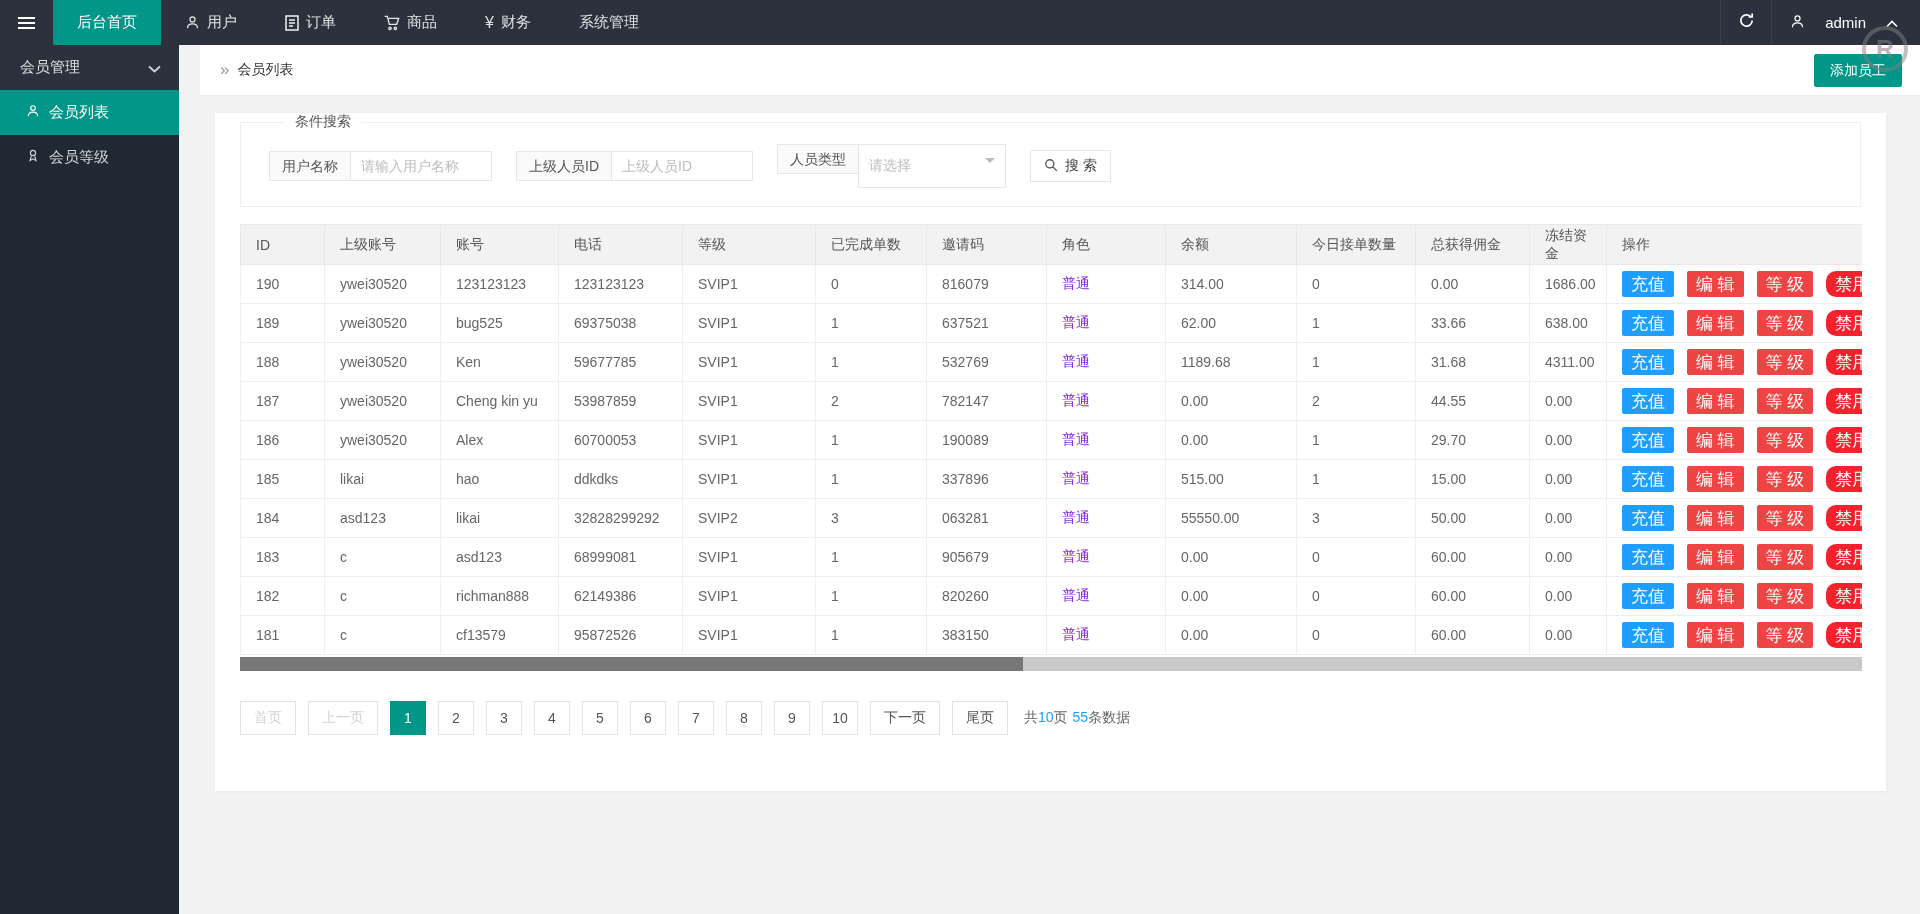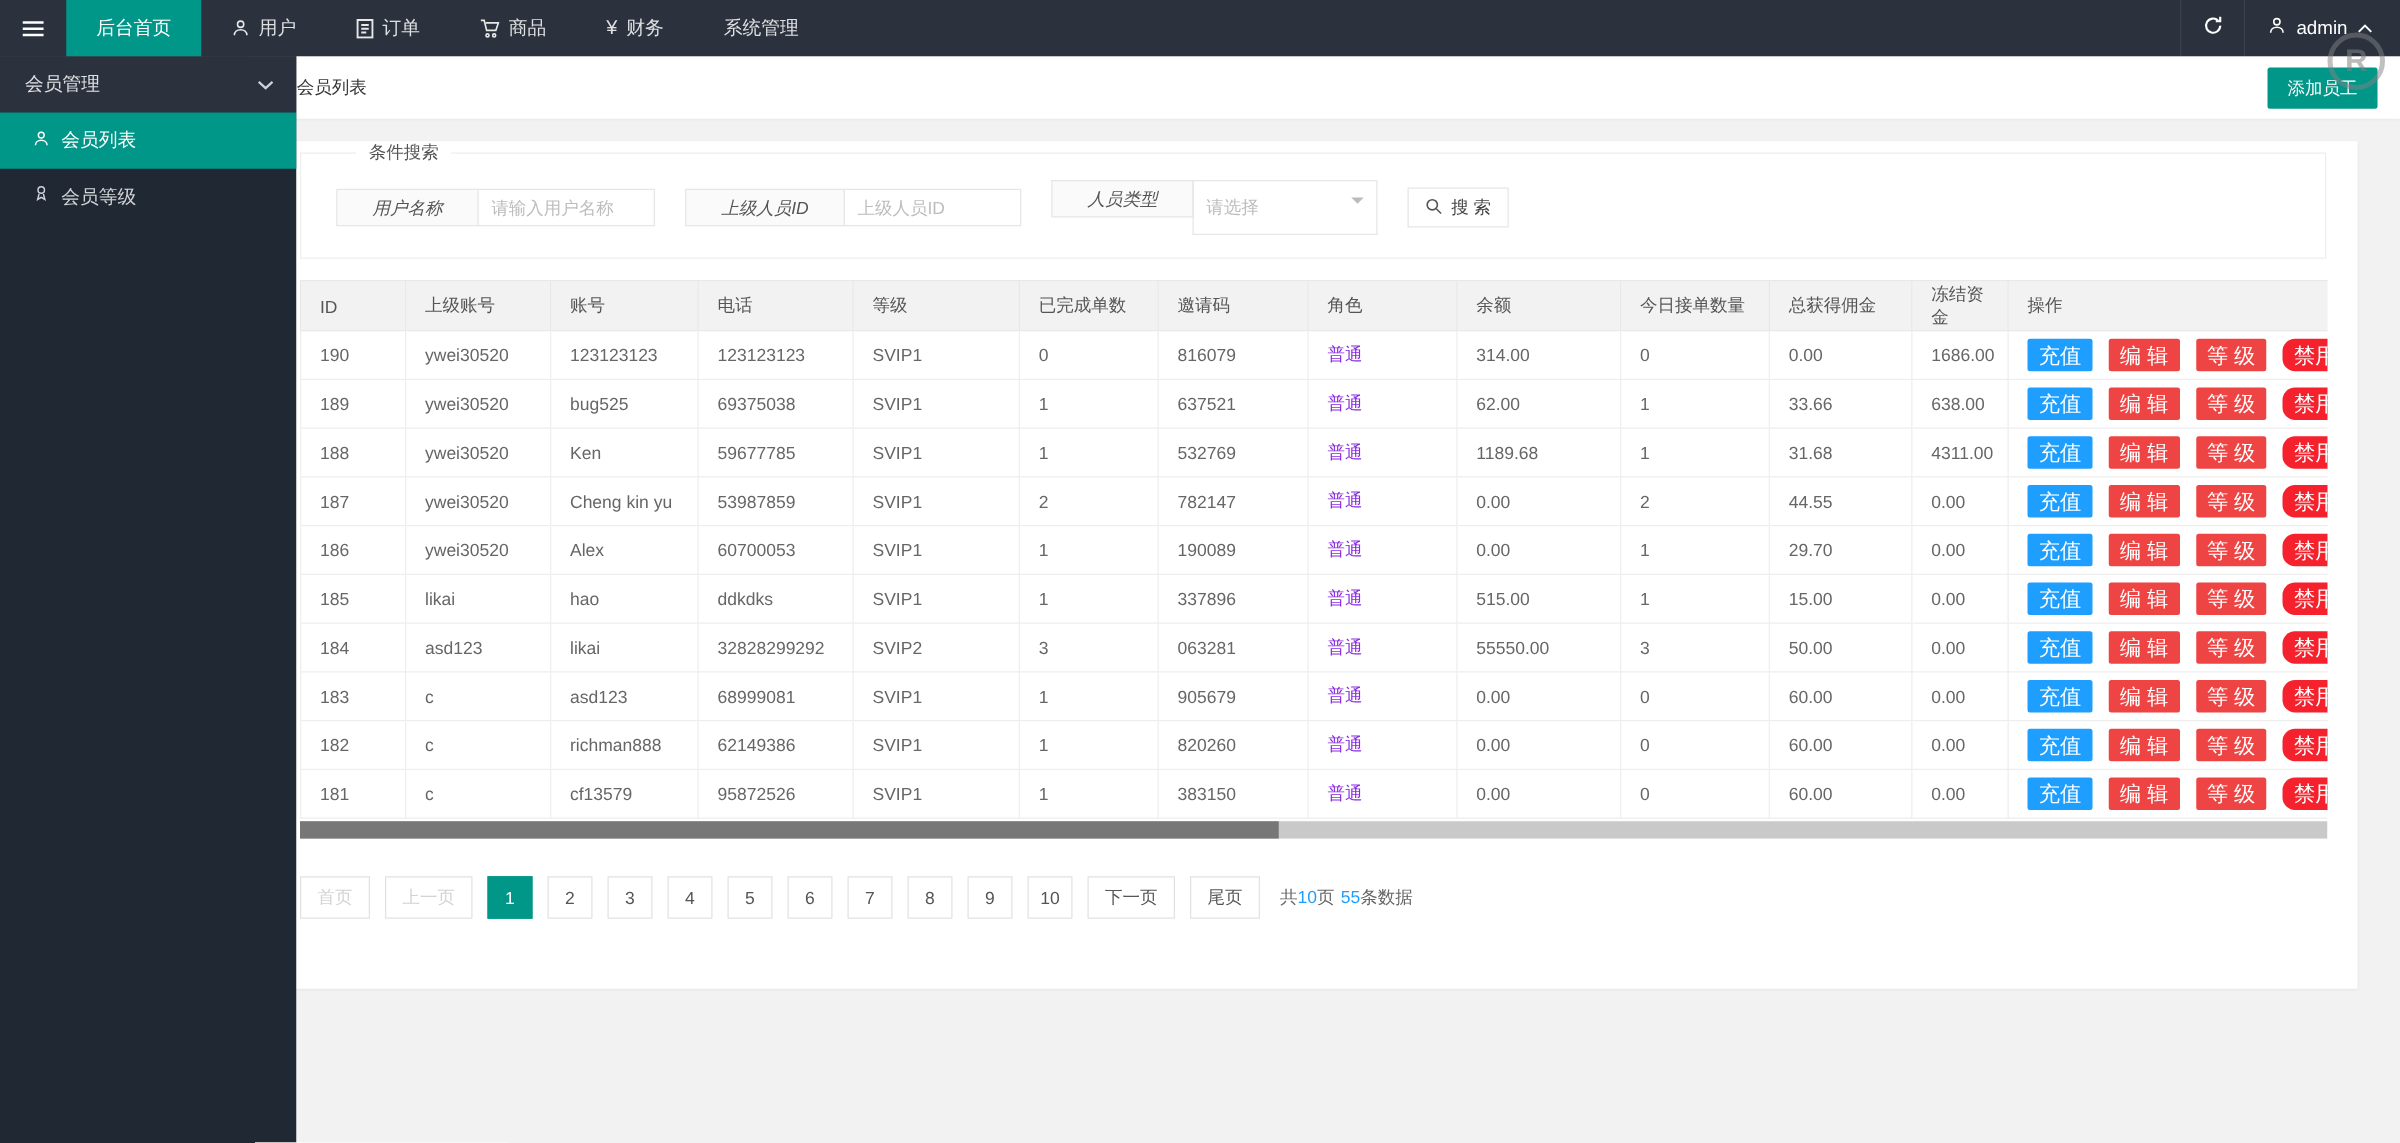--- a/index.html
+++ b/index.html
@@ -20,24 +20,24 @@
   .nav-item { display:flex; align-items:center; gap:7px; padding:16px 24px;
     color:rgba(255,255,255,.85); font-size:15px; cursor:pointer; white-space:nowrap; }
   .nav-item.hamburger { padding:0 18px; }
   .nav-item.active { background:#009688; color:#fff; }
   .nav-item svg { display:block; }
   .yen-glyph { font-size:16px; line-height:1; }
   .header-right { display:flex; align-items:stretch; }
   .refresh-btn { width:52px; display:flex; align-items:center; justify-content:center;
     border-left:1px solid rgba(255,255,255,.08); border-right:1px solid rgba(255,255,255,.08);
     cursor:pointer; }
-  .user-menu { display:flex; align-items:center; gap:8px; padding:0 22px 0 18px;
+  .user-menu { display:flex; align-items:center; gap:20px; padding:0 22px 0 18px;
     color:#fff; font-size:15px; cursor:pointer; }
   
-  .sidebar { position:absolute; top:45px; left:0; bottom:0; width:237px; background:#202833; z-index:5; }
+  .sidebar { position:absolute; top:45px; left:0; bottom:0; width:179px; background:#202833; z-index:5; }
   .side-parent { height:45px; background:#2B313D; display:flex; align-items:center;
     justify-content:space-between; padding:0 18px 0 20px; color:rgba(255,255,255,.85);
     font-size:15px; cursor:pointer; }
   .side-item { height:45px; display:flex; align-items:center; gap:9px; padding-left:26px;
     color:rgba(255,255,255,.8); font-size:15px; cursor:pointer; }
   .side-item.active { background:#009688; color:#fff; }
   
   .main { position:absolute; left:200px; top:45px; right:0; bottom:0; background:#F2F2F2; overflow:hidden; }
   .breadcrumb-bar { height:50px; background:#fff; display:flex; align-items:center;
     padding:0 20px; position:relative; box-shadow:0 1px 2px rgba(0,0,0,.04); }
@@ -45,22 +45,22 @@
   .crumb-title { font-size:14px; color:#333; }
   .add-btn { position:absolute; right:18px; top:9px; height:33px; padding:0 16px;
     background:#009688; color:#fff; border:none; font-size:14px; cursor:pointer; border-radius:2px; }
   .card { margin:17px 34px 0 15px; background:#fff; height:678px;
     box-shadow:0 1px 3px rgba(0,0,0,.05); position:relative; }
   
   .search-fs { margin:18px 25px 0; border:1px solid #EEE; padding:13px 20px 18px 28px; }
   .search-fs legend { margin-left:16px; padding:0 10px; font-size:14px; color:#555; }
   .search-row { display:flex; align-items:center; gap:24px; }
   .group { display:flex; }
-  .group-label { height:30px; line-height:28px; padding:0 28px; background:#FAFAFA;
-    border:1px solid #E6E6E6; font-size:14px; color:#555; white-space:nowrap;font-style:italic; }
+  .group-label { height:30px; line-height:28px; padding:0 12px; background:#FAFAFA;
+    border:1px solid #E6E6E6; font-size:14px; color:#555; white-space:nowrap; }
   .group-input { height:30px; border:1px solid #E6E6E6; margin-left:-1px; padding:0 10px;
     font-size:14px; color:#333; width:142px; outline:none; }
   .group-input::placeholder { color:#BDBDBD; }
   .fake-select { position:relative; height:44px; border:1px solid #E6E6E6; margin-left:-1px;
     width:148px; display:flex; align-items:center; padding:0 26px 0 10px;
     font-size:14px; color:#BDBDBD; cursor:pointer; }
   .fake-select::after { content:""; position:absolute; right:10px; top:13px;
     border:5px solid transparent; border-top-color:#BBB; }
   .search-btn { display:inline-flex; align-items:center; gap:7px; height:32px; padding:0 13px;
     background:#fff; border:1px solid #E6E6E6; font-size:14px; color:#444; cursor:pointer; }

